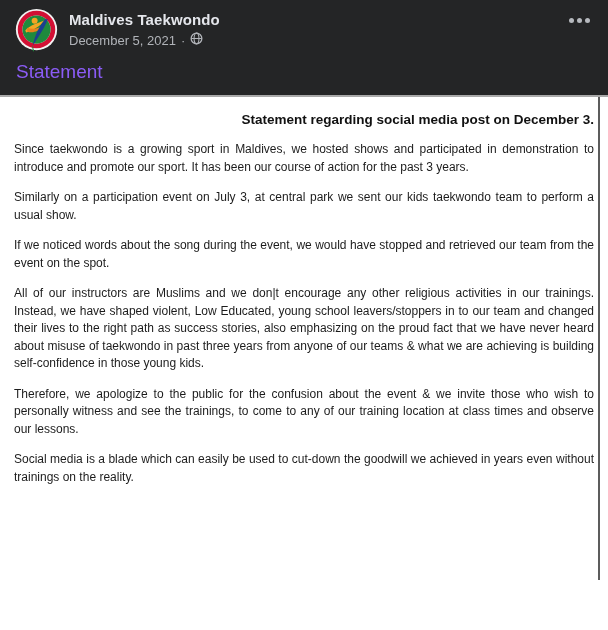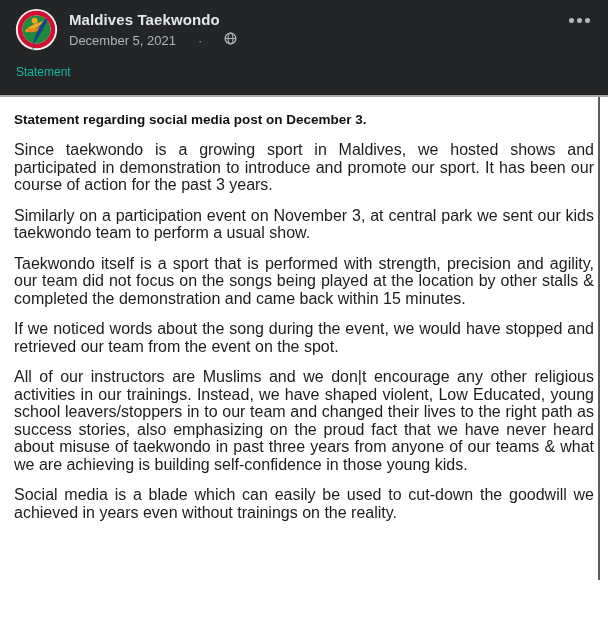--- a/index.html
+++ b/index.html
@@ -42,21 +42,21 @@
     color: #e4e6eb;
     font-size: 15px;
     font-weight: bold;
     line-height: 19px;
     letter-spacing: .1px;
     cursor: pointer;
   }
   .meta-row {
     display: flex;
     align-items: center;
-    gap: 22px;
+    gap: 5px;
     margin-top: 3px;
     color: #b0b3b8;
     font-size: 13px;
     cursor: pointer;
   }
   .globe { display: inline-block; }
   .more-btn {
     margin-left: auto;
     display: flex;
     gap: 3px;
@@ -64,22 +64,22 @@
     cursor: pointer;
     align-items: center;
   }
   .more-btn .dot {
     width: 5px;
     height: 5px;
     border-radius: 50%;
     background: #b6b9be;
   }
   .post-message {
-    color: #14b8a6;
-    font-size: 12px;
+    color: #8b5cf6;
+    font-size: 19px;
     padding: 9px 2px 13px 2px;
     line-height: 20px;
   }
 
   
   .doc {
     background: #ffffff;
     border-top: 2px solid #a9a9a9;
     height: 539px;
     position: relative;
@@ -88,28 +88,28 @@
   }
   .doc-edge-right {
     position: absolute;
     top: 0;
     right: 8px;
     width: 2px;
     height: 483px;
     background: #5c5c5c;
   }
   .doc-title {
-    text-align: left;
+    text-align: right;
     font-size: 13.5px;
     font-weight: bold;
     color: #111111;
     margin: 2px 0 14px 0;
   }
   .doc-body p {
-    font-size: 16px;
+    font-size: 12px;
     line-height: 17.5px;
     color: #1c1c1c;
     text-align: justify;
     margin-bottom: 13px;
   }
 </style>
 </head>
 <body>
 
 <div class="post">
@@ -149,21 +149,21 @@
       </div>
     </div>
     <div class="post-message">Statement</div>
   </div>
 
   <div class="doc">
     <div class="doc-edge-right"></div>
     <div class="doc-title">Statement regarding social media post on December 3.</div>
     <div class="doc-body">
       <p>Since taekwondo is a growing sport in Maldives, we hosted shows and participated in demonstration to introduce and promote our sport. It has been our course of action for the past 3 years.</p>
-      <p>Similarly on a participation event on November 3, at central park we sent our kids taekwondo team to perform a usual show.</p>
-      <p>Taekwondo itself is a sport that is performed with strength, precision and agility, our team did not focus on the songs being played at the location by other stalls &amp; completed the demonstration and came back within 15 minutes.</p>
+      <p>Similarly on a participation event on July 3, at central park we sent our kids taekwondo team to perform a usual show.</p>
       <p>If we noticed words about the song during the event, we would have stopped and retrieved our team from the event on the spot.</p>
       <p>All of our instructors are Muslims and we don|t encourage any other religious activities in our trainings. Instead, we have shaped violent, Low Educated, young school leavers/stoppers in to our team and changed their lives to the right path as success stories, also emphasizing on the proud fact that we have never heard about misuse of taekwondo in past three years from anyone of our teams &amp; what we are achieving is building self-confidence in those young kids.</p>
+      <p>Therefore, we apologize to the public for the confusion about the event &amp; we invite those who wish to personally witness and see the trainings, to come to any of our training location at class times and observe our lessons.</p>
       <p>Social media is a blade which can easily be used to cut-down the goodwill we achieved in years even without trainings on the reality.</p>
     </div>
   </div>
 
 </div>
 
 </body></html>

